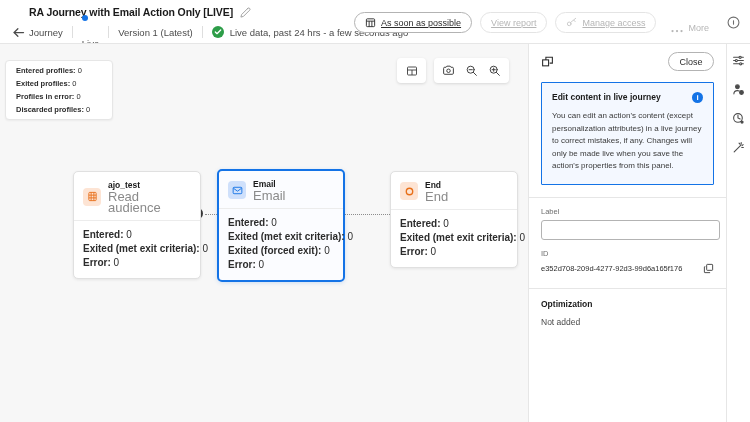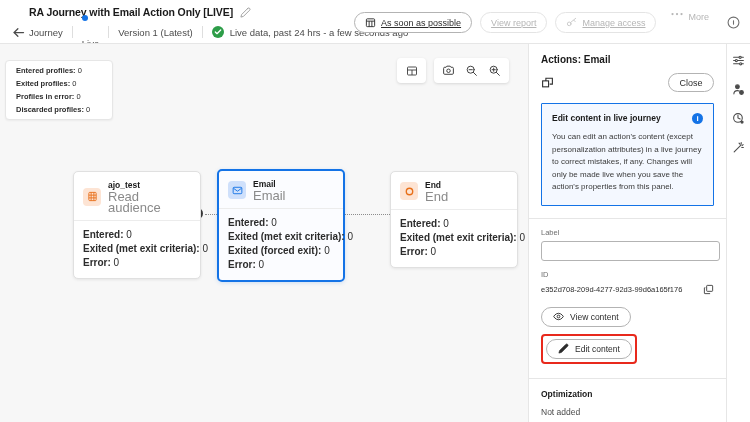--- a/index.html
+++ b/index.html
@@ -33,21 +33,21 @@
 
   
   .top-actions { position: absolute; right: 8px; top: 12px; display: flex; align-items: center; gap: 8px; }
   .btn-pill {
     height: 21px; border: 1px solid #b3b3b3; border-radius: 11px; background: #fff;
     display: flex; align-items: center; gap: 5px; padding: 0 10px;
     font-size: 9px; color: #2c2c2c; cursor: pointer; white-space: nowrap; text-decoration: underline;
   }
   .btn-pill.ghost { border-color: #e4e4e4; color: #b6b6b6; }
   .btn-plain {
-    height: 21px; display: flex; align-items: flex-start; gap: 5px; padding: 0 7px;
+    height: 21px; display: flex; align-items: flex-end; gap: 5px; padding: 0 7px;
     font-size: 9px; color: #b6b6b6; cursor: pointer; white-space: nowrap;
   }
   .icon-btn { width: 18px; height: 18px; display: flex; align-items: center; justify-content: center; cursor: pointer; color: #6e6e6e; }
   .topbar-divider { position: absolute; left: 0; top: 43px; width: 750px; height: 1px; background: #e6e6e6; }
 
   
   .canvas { position: absolute; left: 0; top: 44px; width: 528px; height: 378px; background: #f7f7f7; }
 
   .stats-card {
     position: absolute; left: 5px; top: 16px; width: 108px; padding: 3px 10px;
@@ -334,21 +334,20 @@
       </div>
       <div class="node-body">
         <div class="node-stat"><b>Entered:</b> <span>0</span></div>
         <div class="node-stat"><b>Exited (met exit criteria):</b> <span>0</span></div>
         <div class="node-stat"><b>Error:</b> <span>0</span></div>
       </div>
     </div>
   </div>
 
   <div class="panel">
-    <div class="panel-title">Actions: Email</div>
 
     <div class="panel-subrow">
       <span>
         <svg width="13" height="13" viewBox="0 0 24 24" fill="none" stroke="#2c2c2c" stroke-width="2">
           <rect x="3" y="9" width="11" height="11"></rect>
             <polyline points="9 9 9 4 21 4 21 15 16 15"></polyline>
         </svg>
       </span>
       <span class="btn-close">Close</span>
     </div>
@@ -370,42 +369,20 @@
     <div class="id-row">
       <span class="id-value">e352d708-209d-4277-92d3-99d6a165f176</span>
       <span>
         <svg width="11" height="11" viewBox="0 0 24 24" fill="none" stroke="#3d3d3d" stroke-width="2">
           <rect x="8" y="3" width="13" height="13" rx="1.5"></rect>
           <path d="M5 8H3.5A0 0 0 0 0 3 8.5V20a1 1 0 0 0 1 1h11.5"></path>
         </svg>
       </span>
     </div>
 
-    <div class="panel-actions">
-      <div class="btn-action">
-        <span>
-          <svg width="11" height="11" viewBox="0 0 24 24" fill="none" stroke="#2c2c2c" stroke-width="2">
-            <path d="M1.5 12S5.5 5 12 5s10.5 7 10.5 7-4 7-10.5 7S1.5 12 1.5 12z"></path>
-            <circle cx="12" cy="12" r="3"></circle>
-          </svg>
-        </span>
-        <span>View content</span>
-      </div>
-
-      <span class="redbox">
-        <span class="btn-action">
-          <span>
-            <svg width="11" height="11" viewBox="0 0 24 24" fill="#2c2c2c" stroke="#2c2c2c" stroke-width="1.5" stroke-linejoin="round">
-              <path d="M17 3a2.8 2.8 0 1 1 4 4L7.5 20.5 2 22l1.5-5.5L17 3z"></path>
-            </svg>
-          </span>
-          <span>Edit content</span>
-        </span>
-      </span>
-    </div>
 
     <div class="panel-sep" style="margin-top:14px;"></div>
     <div class="opt-title">Optimization</div>
     <div class="opt-value">Not added</div>
   </div>
 
   <div class="rail">
     <span class="rail-ico">
       <svg width="13" height="13" viewBox="0 0 24 24" fill="none" stroke="#4b4b4b" stroke-width="2" stroke-linecap="round">
         <line x1="3" y1="6" x2="21" y2="6"></line>

